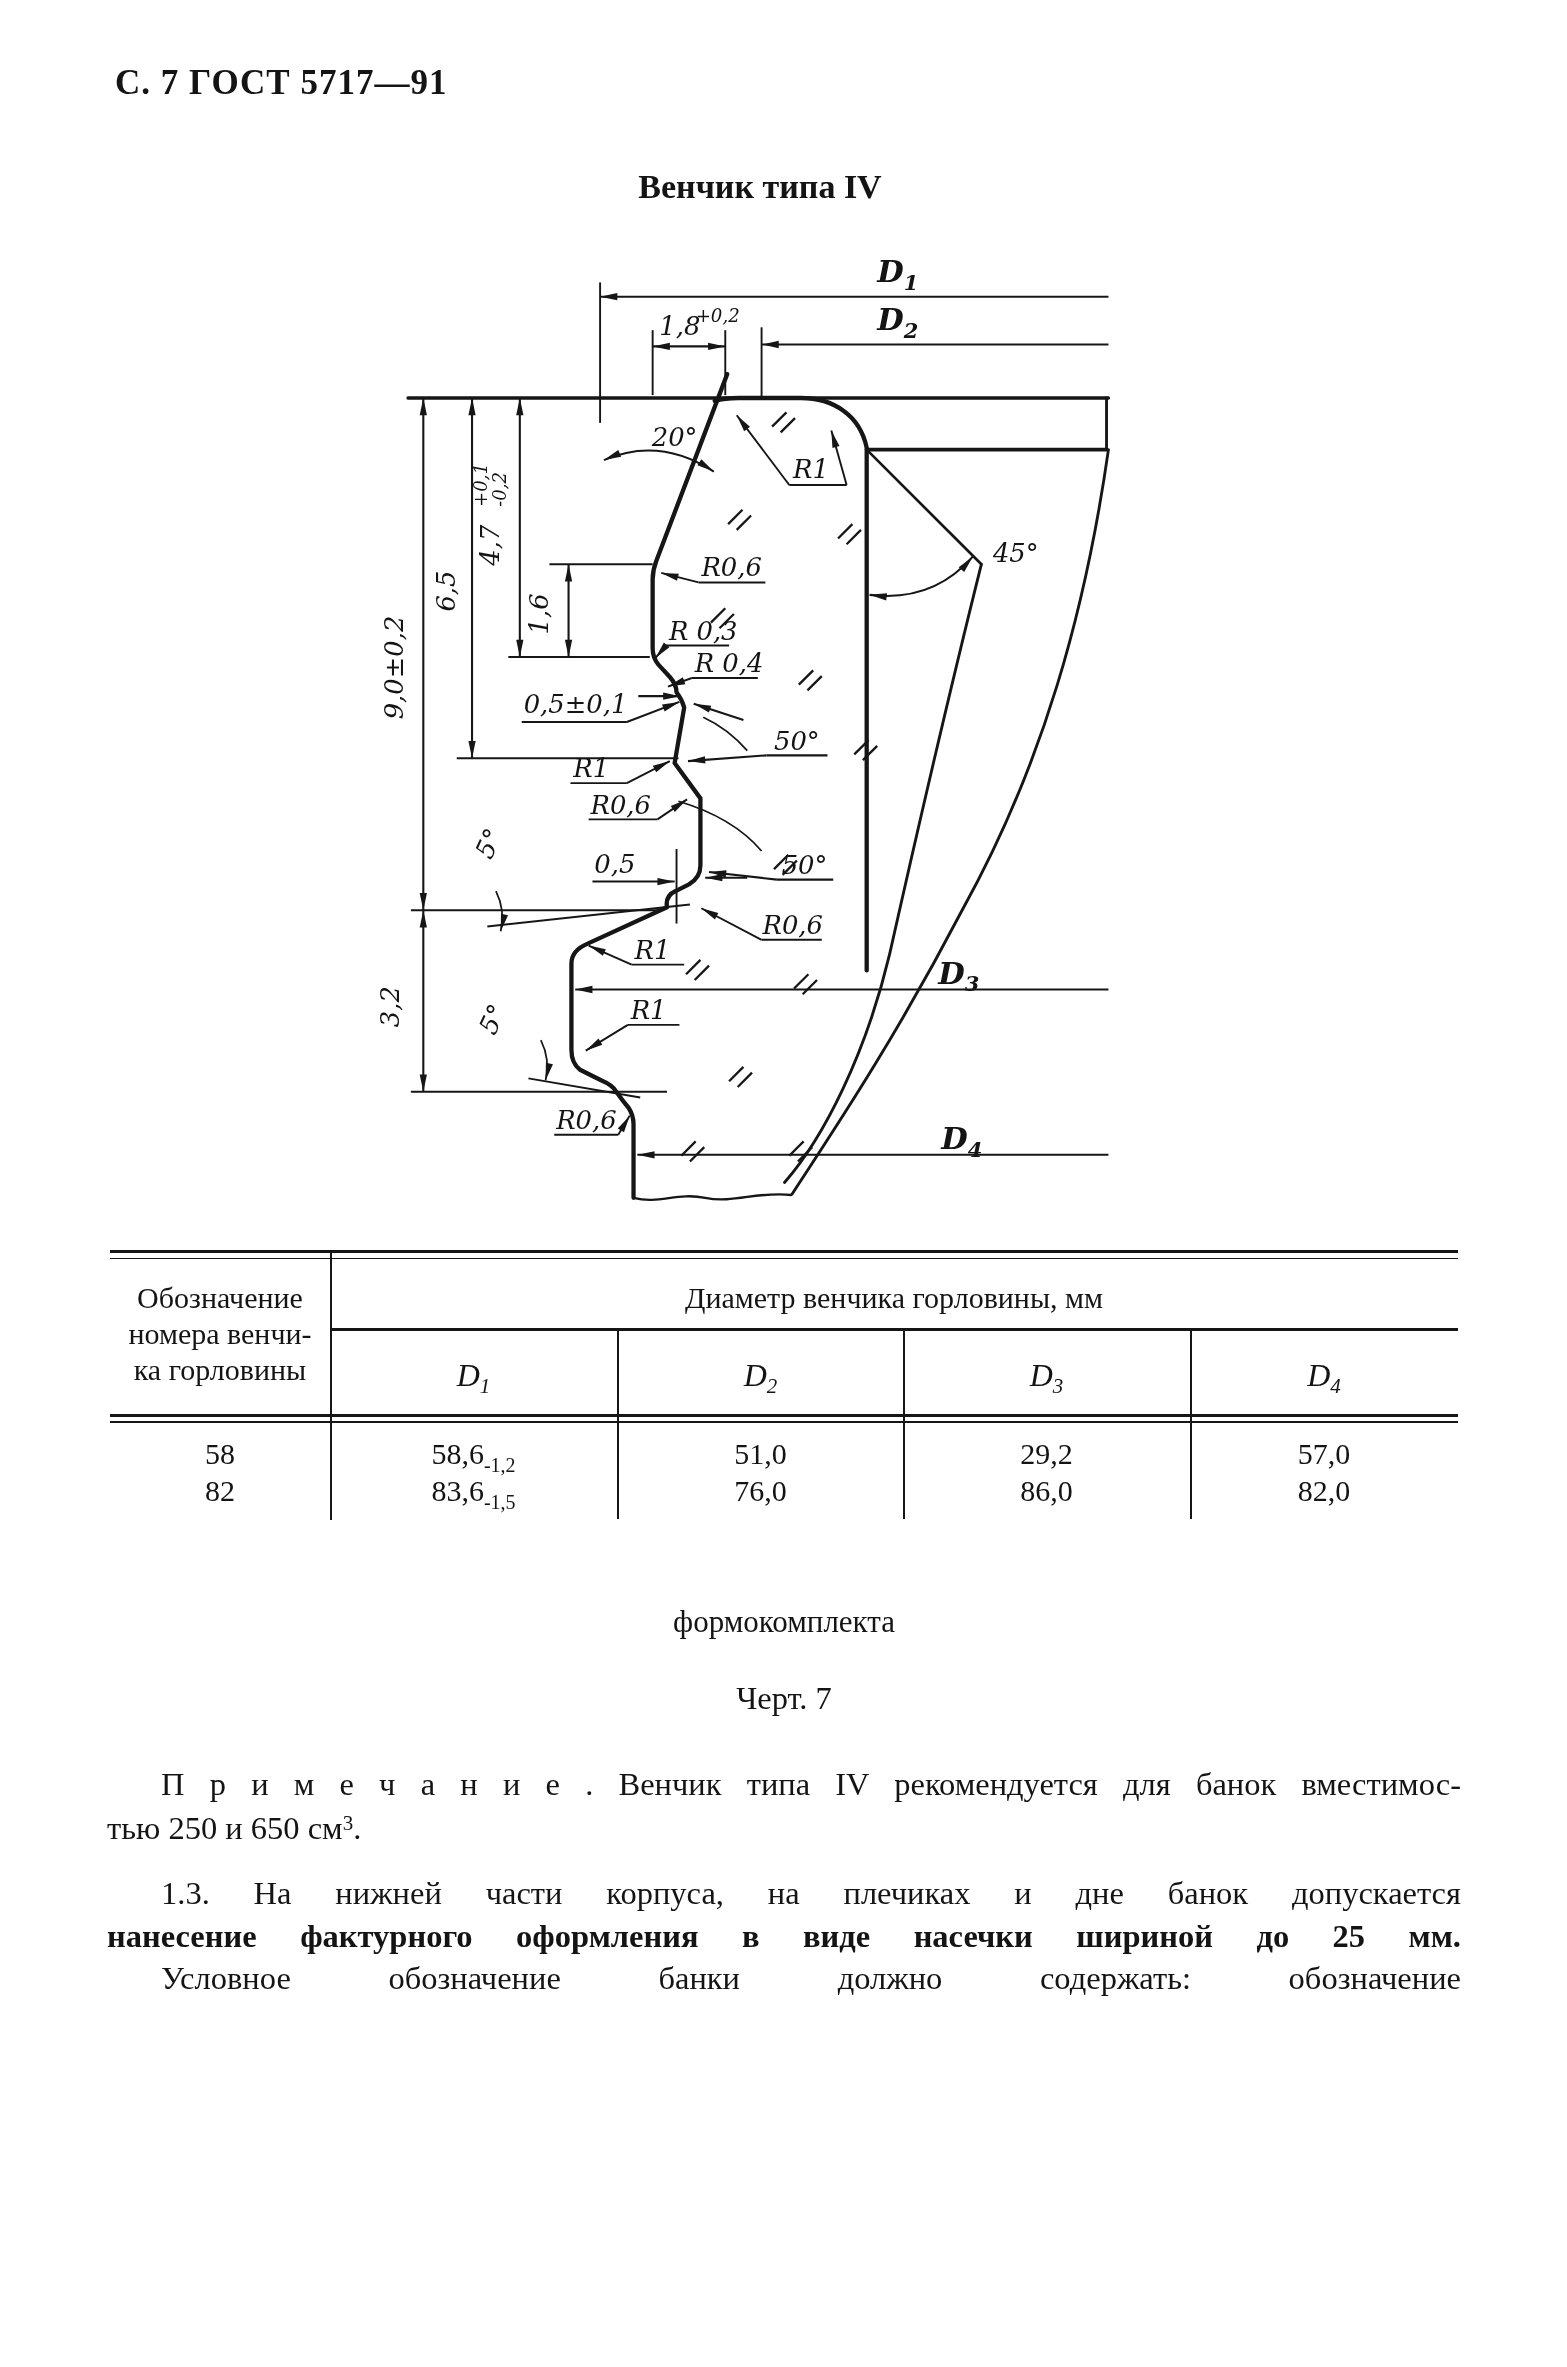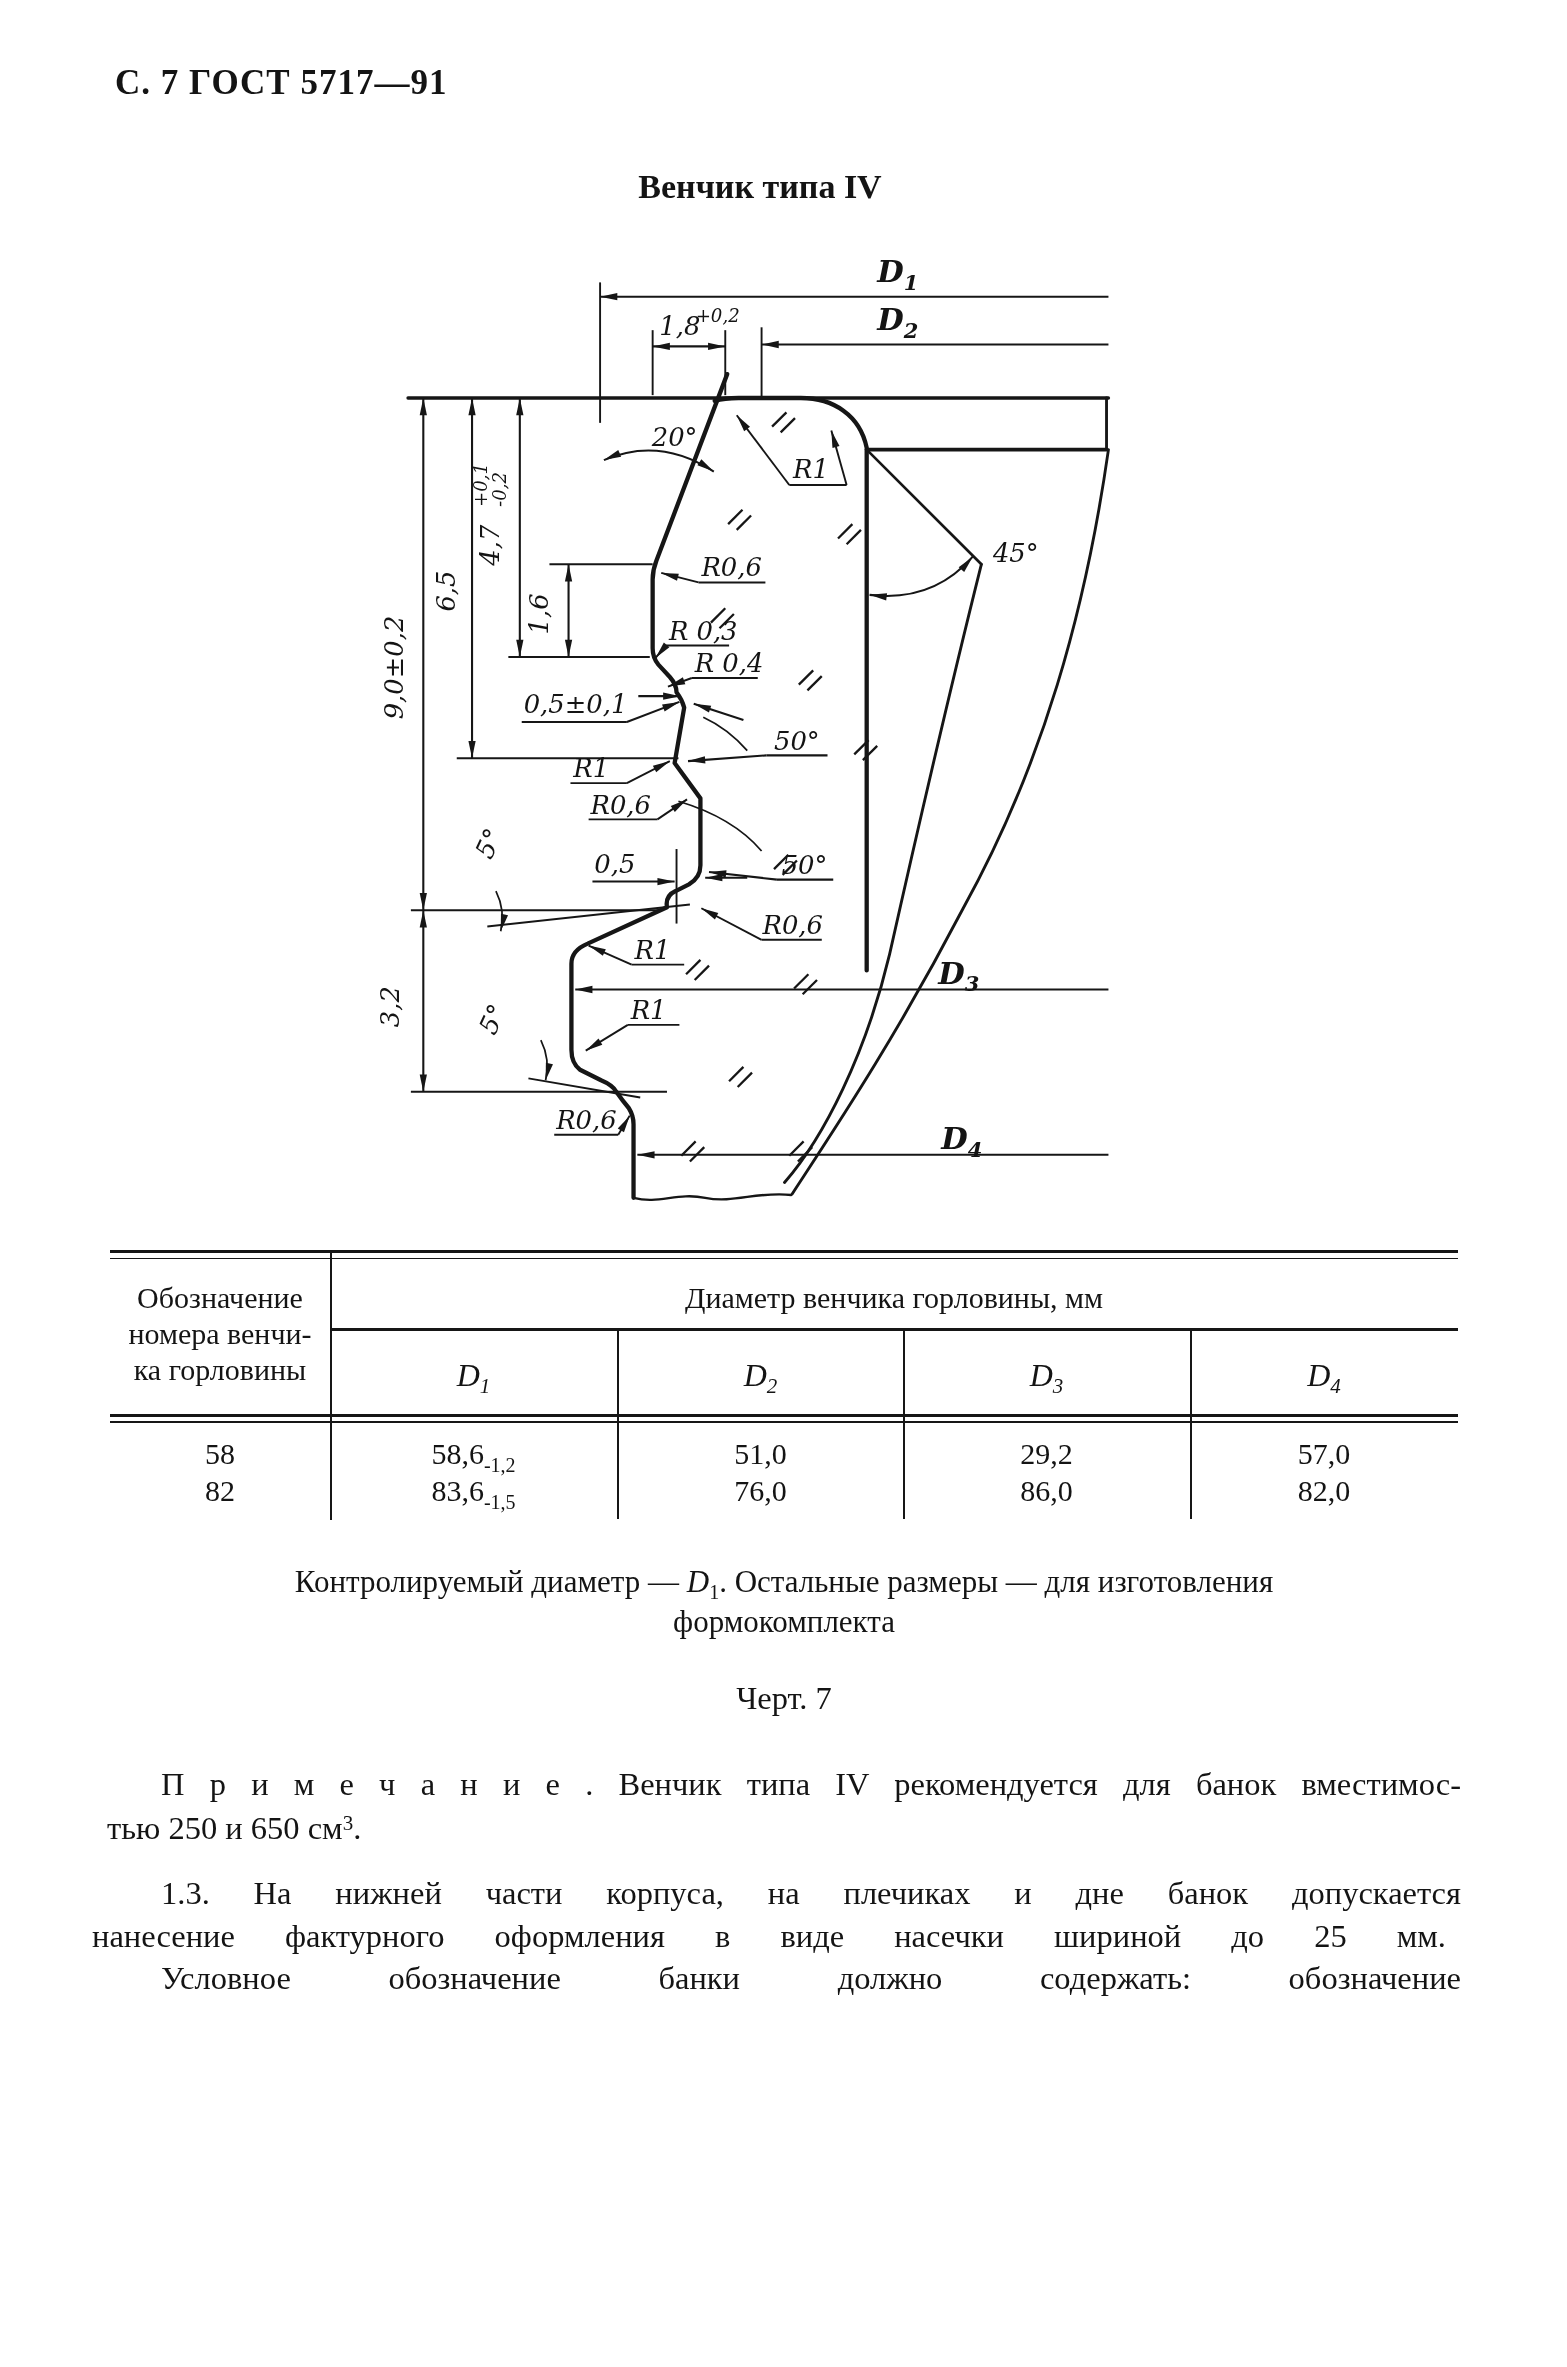--- a/index.html
+++ b/index.html
@@ -247,26 +247,25 @@
     <div class="tcell" style="left:793px;top:187px;width:287px">29,2</div>
     <div class="tcell" style="left:1080px;top:187px;width:268px">57,0</div>
 
     <div class="tcell" style="left:0;top:224px;width:220px">82</div>
     <div class="tcell" style="left:220px;top:224px;width:287px"><span>83,6</span><sub class="tol">-1,5</sub></div>
     <div class="tcell" style="left:507px;top:224px;width:287px">76,0</div>
     <div class="tcell" style="left:793px;top:224px;width:287px">86,0</div>
     <div class="tcell" style="left:1080px;top:224px;width:268px">82,0</div>
   </div>
 
-  <div class="body-line centered" style="top:1564px;font-size:31px;"><span>Контролируемый диаметр — </span><i>D</i><sub style="font-size:20px">1</sub><span>. Остальные размеры — для изготовления</span></div>
   <div class="body-line centered" style="top:1604px;font-size:31px;text-align:center;">формокомплекта</div>
 
   <div class="body-line centered" style="top:1680px;">Черт. 7</div>
 
   <div class="body-line just" style="left:161px;top:1766px;width:1300px;">П р и м е ч а н и е .  Венчик типа IV рекомендуется для банок вместимос-</div>
   <div class="body-line" style="left:107px;top:1810px;"><span>тью 250 и 650 см</span><sup class="s3">3</sup><span>.</span></div>
 
   <div class="body-line just" style="left:161px;top:1875px;width:1300px;">1.3.  На нижней части корпуса, на плечиках и дне банок допускается</div>
-  <div class="body-line just" style="left:92px;top:1918px;width:1354px;">нанесение фактурного оформления в виде насечки шириной до 25 мм.</div>
+  <div class="body-line just" style="left:107px;top:1918px;width:1354px;font-weight:bold;">нанесение фактурного оформления в виде насечки шириной до 25 мм.</div>
   <div class="body-line just" style="left:161px;top:1960px;width:1300px;">Условное обозначение банки должно содержать: обозначение</div>
 
 </div>
 
 
 </body></html>

